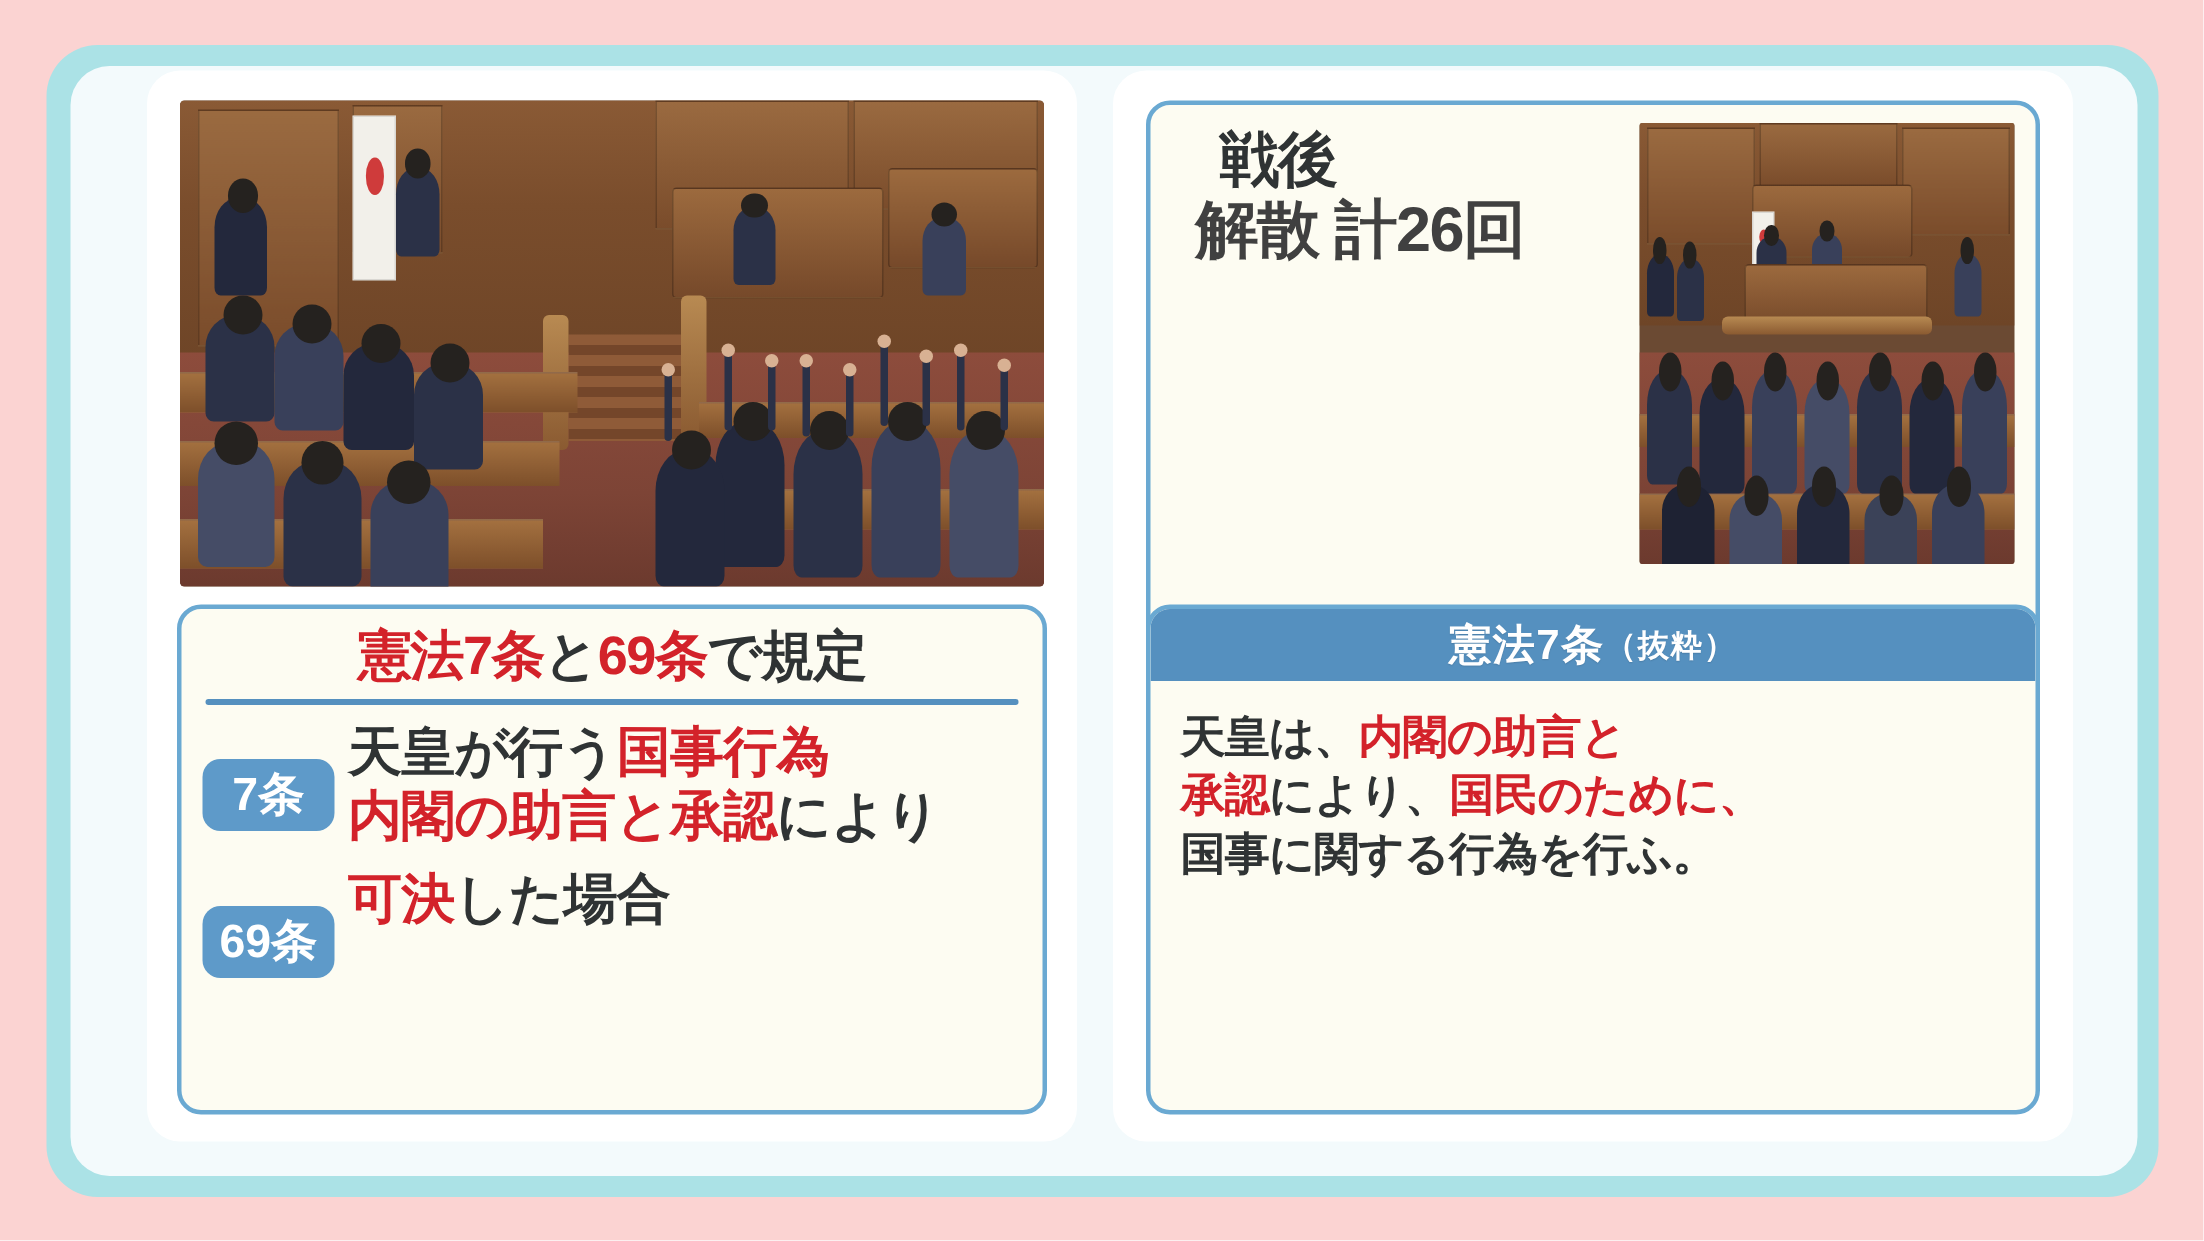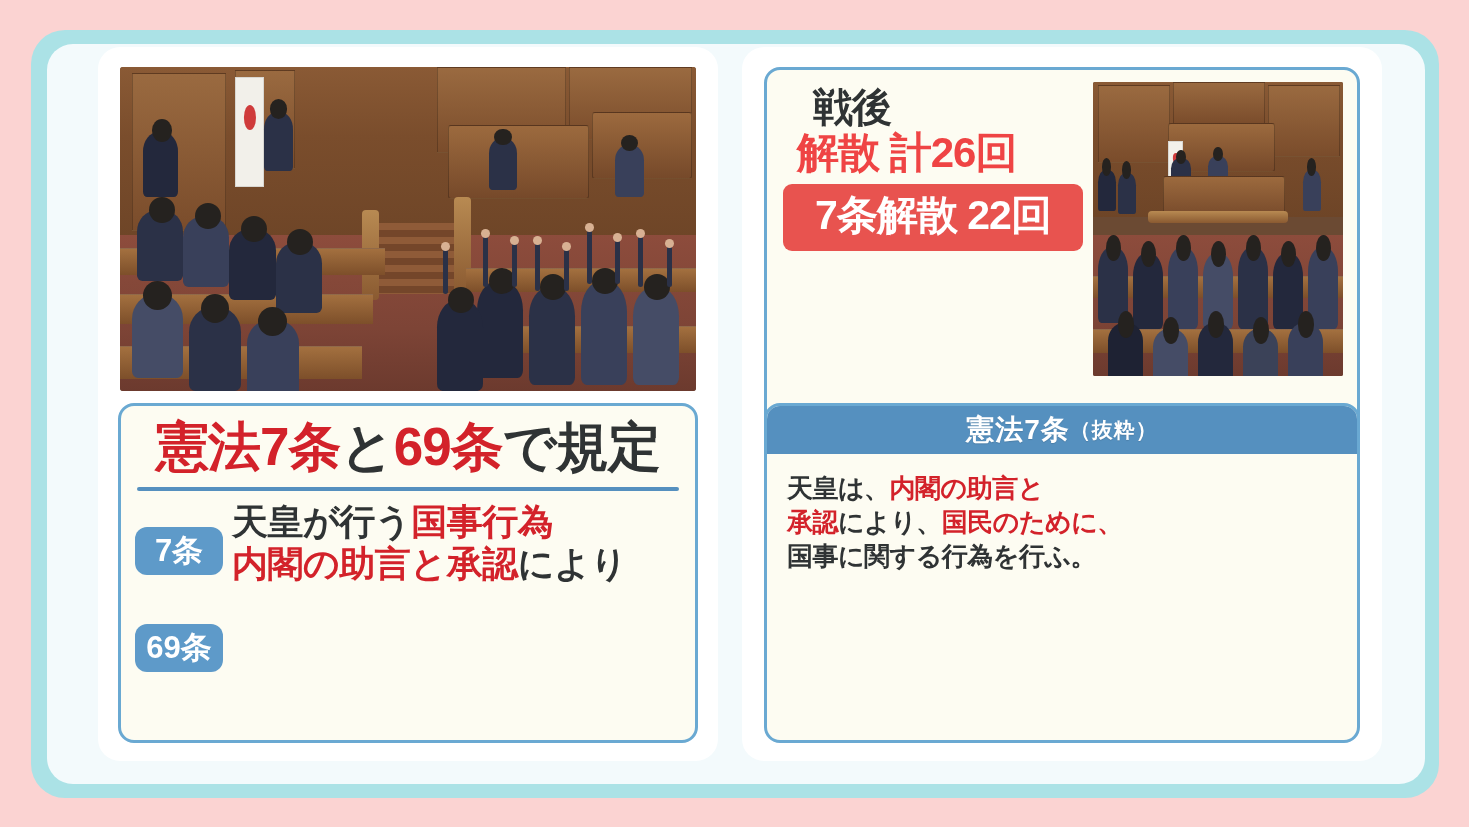--- a/index.html
+++ b/index.html
@@ -91,21 +91,21 @@
     font-size: 28px;
     letter-spacing: 1px;
     border-radius: 11px 11px 0 0;
     text-shadow: 0 1px 1px rgba(0,0,0,0.12);
   }
   .card-body {
     padding: 6px 14px 10px 14px;
   }
   .headline-row {
     text-align: center;
-    font-size: 53px;
+    font-size: 36px;
     font-weight: bold;
     line-height: 1.18;
     padding: 4px 0 6px 0;
     white-space: nowrap;
     letter-spacing: -1px;
   }
   .divider {
     height: 4px;
     background: #5590bf;
     margin: 2px 2px 10px 2px;
@@ -197,21 +197,21 @@
     font-size: 40px;
     font-weight: bold;
     color: #2f3334;
     line-height: 1.05;
     padding-left: 30px;
     letter-spacing: -1px;
   }
   .stat-line-kaisan {
     font-size: 42px;
     font-weight: bold;
-    color: #ef4444;
+    color: #404040;
     line-height: 1.18;
     padding-left: 14px;
     white-space: nowrap;
     letter-spacing: -1px;
   }
   .stat-line-uchi {
     font-size: 36px;
     font-weight: bold;
     color: #2f3334;
     line-height: 1.05;
@@ -242,21 +242,21 @@
     border: 3px solid #6aa9d2;
     border-radius: 16px;
     background: #fdfcf2;
     box-sizing: border-box;
     overflow: hidden;
   }
   .article-body {
     padding: 18px 16px 10px 20px;
   }
   .article-line {
-    font-size: 26px;
+    font-size: 30px;
     line-height: 1.30;
     font-weight: bold;
     white-space: nowrap;
     letter-spacing: -0.5px;
     font-family: Liberation Serif, serif;
   }
   .article-gap { height: 18px; }
   .hdr-sub { font-size: 21px; }
 
   
@@ -469,36 +469,38 @@
               <span class="red">内閣の助言と承認</span><span class="black">により</span>
             </div>
           </div>
         </div>
 
         <div class="clause-row">
           <div class="clause-badge badge-69">
             <span>69条</span>
           </div>
           <div class="clause-text">
+            <div>
+              <span class="red">可決</span><span class="black">した場合</span>
+            </div>
           </div>
         </div>
 
       </div>
     </div>
   </div>
 
   <div class="panel right-panel">
 
     <div class="stat-card">
       <div class="stat-inner">
 
         <div class="stat-text">
           <div class="stat-line-sengo">戦後</div>
           <div class="stat-line-kaisan">解散 計26回</div>
-          <div class="stat-pill">7条解散  22回</div>
         </div>
 
         <div class="stat-photo">
           <div class="diet-scene">
             <div class="wood-wall" style="height:46%;"></div>
             <div class="wood-panel" style="left:2%;top:1%;width:28%;height:26%;"></div>
             <div class="wood-panel" style="left:32%;top:0%;width:36%;height:14%;"></div>
             <div class="wood-panel" style="left:70%;top:1%;width:28%;height:24%;"></div>
             <div class="podium" style="left:30%;top:14%;width:42%;height:16%;"></div>
             <div class="flag" style="left:30%;top:20%;width:6%;height:16%;"></div>

